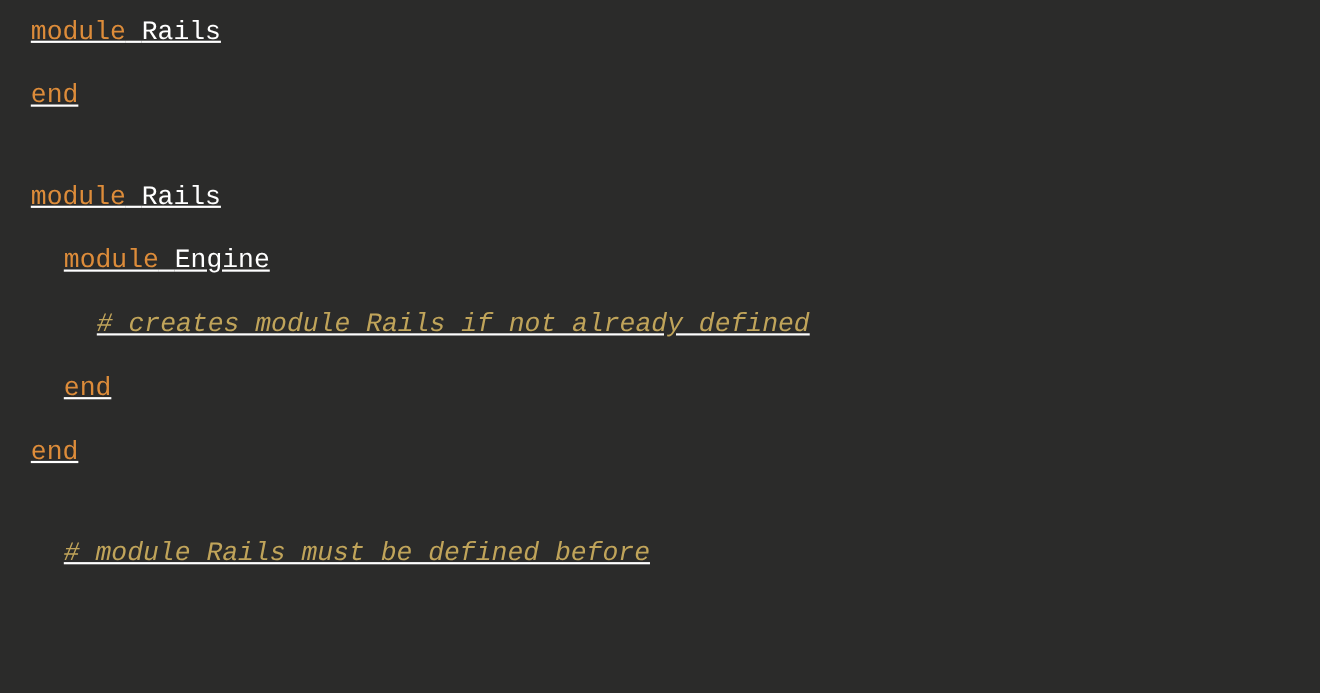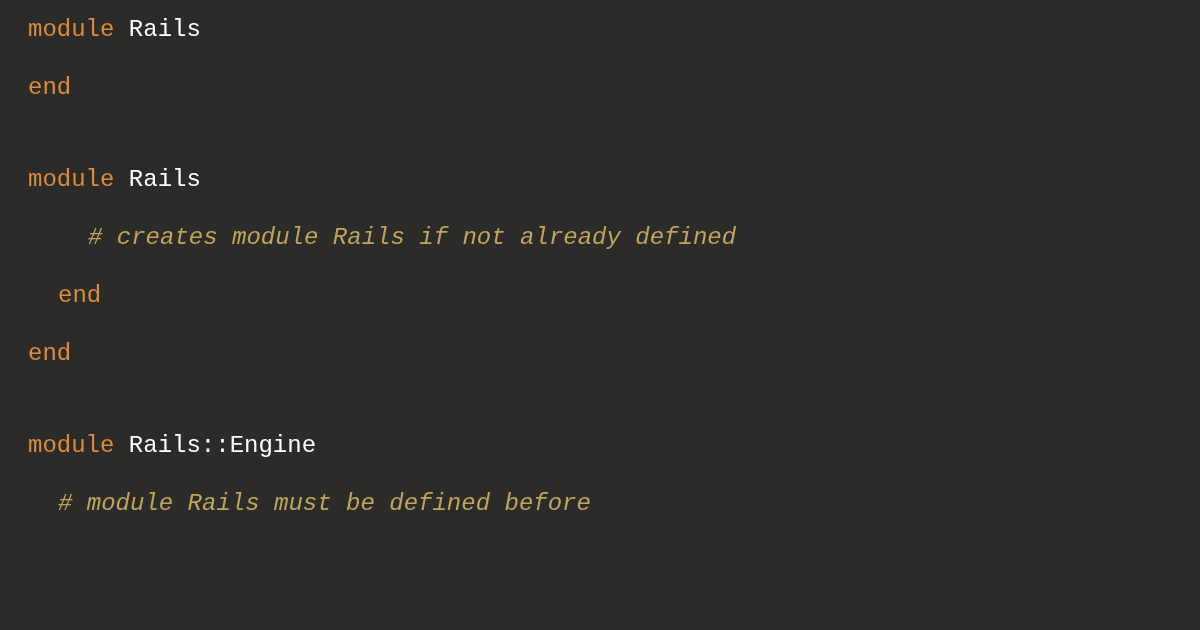--- a/index.html
+++ b/index.html
@@ -18,20 +18,21 @@
       padding: 12px 28px;
       overflow: hidden;
     }
     .code-container {
       display: flex;
       flex-direction: column;
       gap: 22px;
     }
     .line {
       white-space: pre;
+      text-decoration: underline;
     }
     .keyword {
       color: #dd8c3a;
     }
     .classname {
       color: #ffffff;
       font-weight: 500;
     }
     .comment {
       color: #c0a45a;
@@ -48,19 +49,19 @@
     }
   </style>
 </head>
 <body>
 
 <div class="code-container" id="code-root">
     <div class="line"><span class="keyword">module</span><span> </span><span class="classname">Rails</span></div>
     <div class="line"><span class="keyword">end</span></div>
     <div class="blank"></div>
     <div class="line"><span class="keyword">module</span><span> </span><span class="classname">Rails</span></div>
+    <div class="line indent-1"><span class="keyword">module</span><span> </span><span class="classname">Engine</span></div>
     <div class="line indent-2"><span class="comment"># creates module Rails if not already defined</span></div>
     <div class="line indent-1"><span class="keyword">end</span></div>
     <div class="line"><span class="keyword">end</span></div>
     <div class="blank"></div>
-    <div class="line"><span class="keyword">module</span><span> </span><span class="classname">Rails::Engine</span></div>
     <div class="line indent-1"><span class="comment"># module Rails must be defined before</span></div>
   </div>
 
 </body></html>

